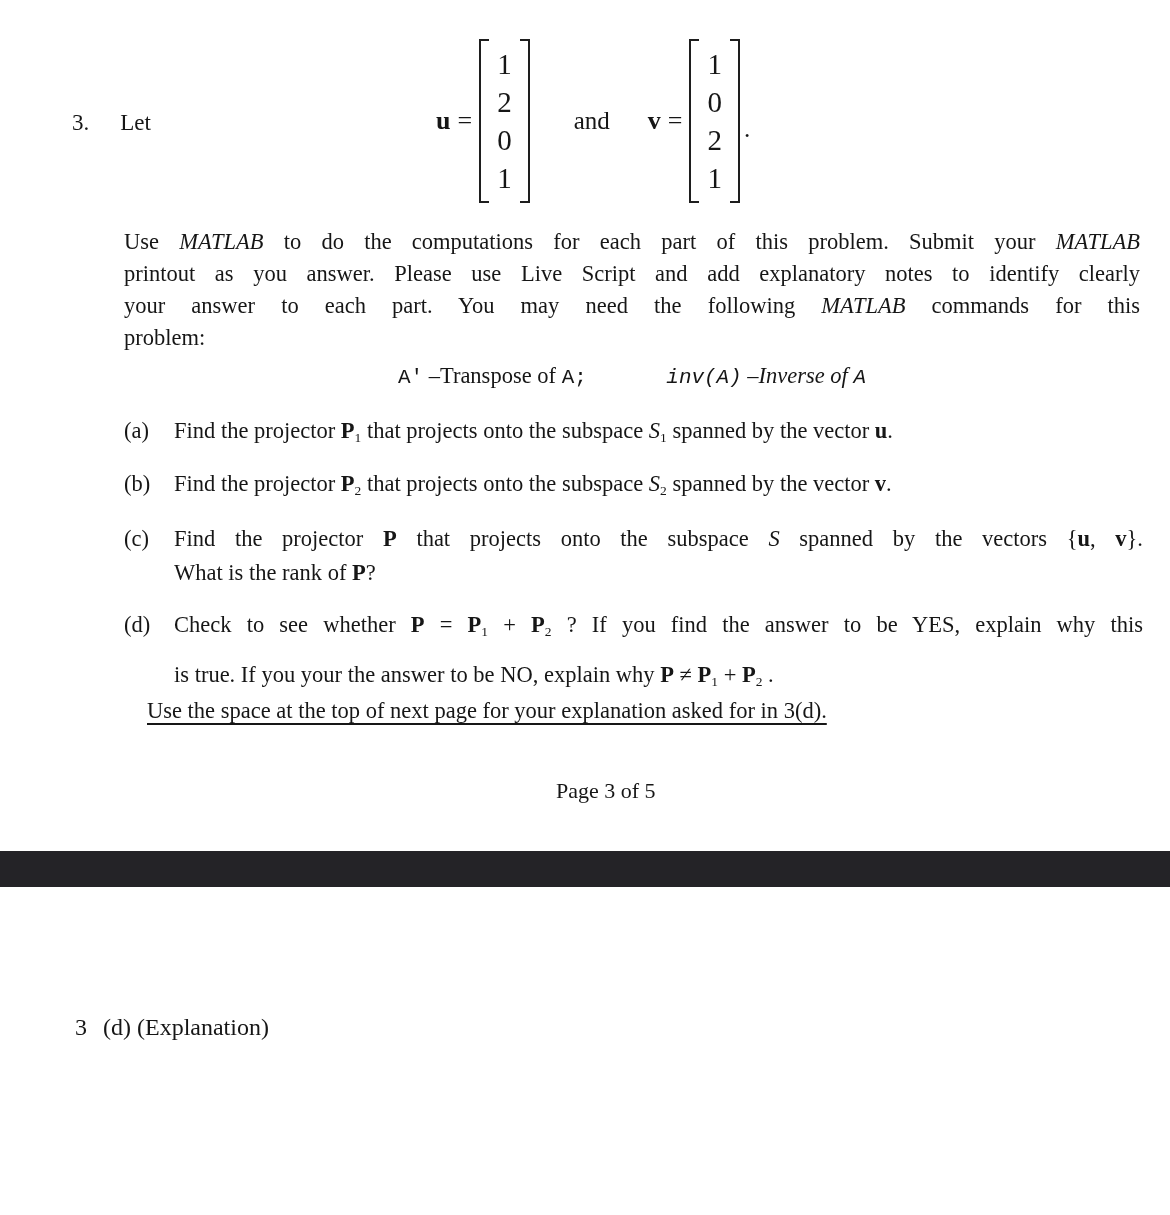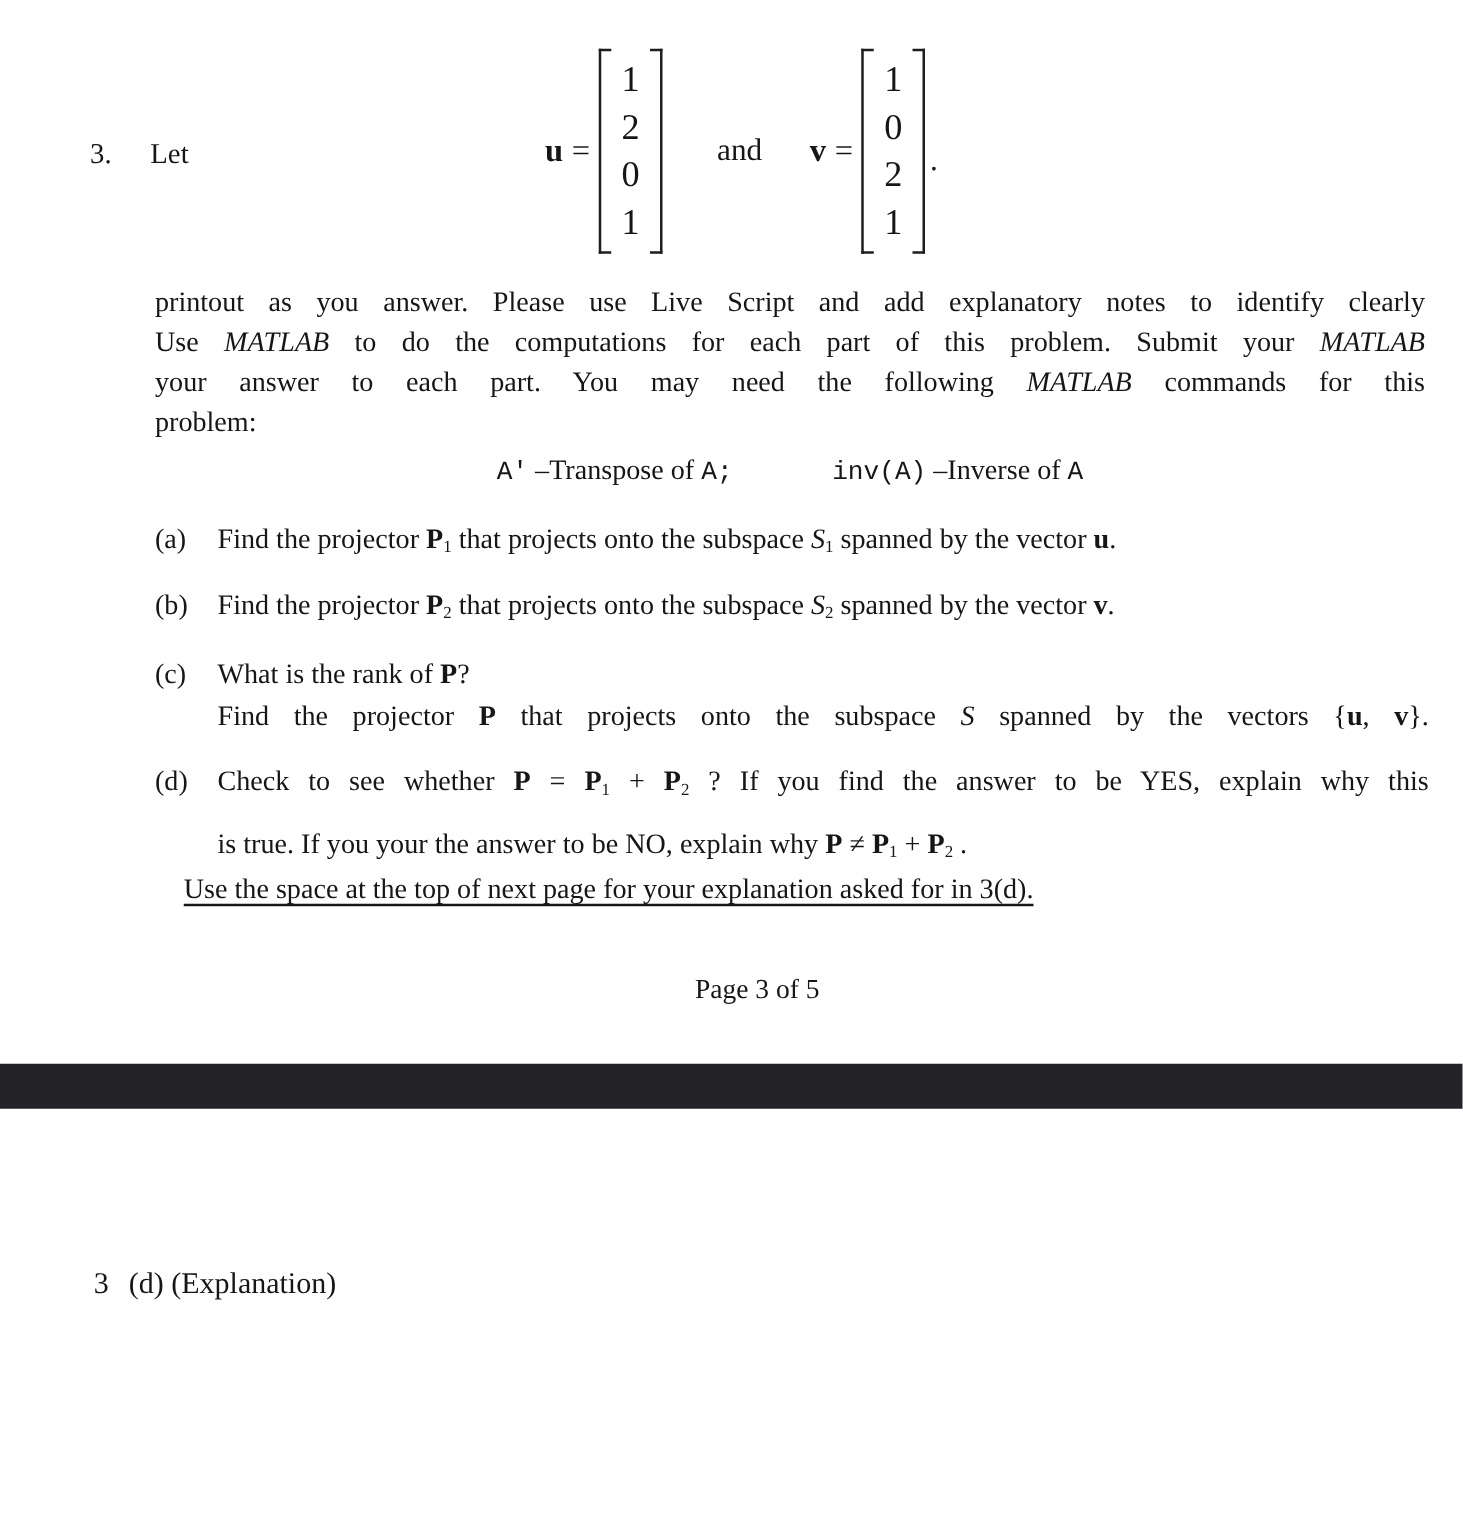--- a/index.html
+++ b/index.html
@@ -35,21 +35,21 @@
   .mcol { display:flex; flex-direction:column; justify-content:center; padding:6px 8px; font-size:29px; line-height:38px; text-align:center; }
   .eq-period { align-self:center; margin-top:16px; margin-left:4px; font-size:25px; }
 
   
   #intro { top:226px; left:124px; width:1016px; font-size:22.5px; line-height:32px; }
   .tline { white-space:nowrap; }
   .jl { text-align:justify; text-align-last:justify; }
 
   
   #commands { top:363px; left:124px; width:1016px; font-size:22.5px; text-align:center; white-space:nowrap; }
-  .cmd2 { margin-left:74px; }
+  .cmd2 { margin-left:74px;font-style:italic; }
 
   
   .part { left:124px; width:1019px; font-size:22.5px; }
   #part-a { top:418px; }
   #part-b { top:471px; }
   #part-c { top:522px; line-height:34px; }
   #part-d { top:603px; line-height:43px; }
   .part-row { display:flex; }
   .part-label { width:50px; flex:none; }
   .part-body { flex:1; }
@@ -99,22 +99,22 @@
       <span>0</span>
       <span>2</span>
       <span>1</span>
     </span>
     <span class="bracket right"></span>
   </span>
   <span class="eq-period">.</span>
 </div>
 
 <div class="abs" id="intro">
+  <div class="tline jl"><span>Use </span><span class="run-i">MATLAB</span><span> to do the computations for each part of this problem.  Submit your </span><span class="run-i">MATLAB</span></div>
   <div class="tline jl"><span>printout as you answer.  Please use Live Script and add explanatory notes to identify clearly</span></div>
-  <div class="tline jl"><span>Use </span><span class="run-i">MATLAB</span><span> to do the computations for each part of this problem.  Submit your </span><span class="run-i">MATLAB</span></div>
   <div class="tline jl"><span>your answer to each part.  You may need the following </span><span class="run-i">MATLAB</span><span> commands for this</span></div>
   <div class="tline"><span>problem:</span></div>
 </div>
 
 <div class="abs" id="commands">
   <span class="cmd"><span class="run-mono">A'</span><span> –Transpose of </span><span class="run-mono">A;</span></span>
   <span class="cmd cmd2"><span class="run-mono">inv(A)</span><span> –Inverse of </span><span class="run-mono">A</span></span>
 </div>
 
 <div class="abs part" id="part-a">
@@ -132,22 +132,22 @@
     <div class="part-body">
       <div class="tline"><span>Find the projector </span><span class="run-b">P</span><span class="run-sub">2</span><span> that projects onto the subspace </span><span class="run-i">S</span><span class="run-sub">2</span><span> spanned by the vector </span><span class="run-b">v</span><span>.</span></div>
     </div>
   </div>
 </div>
 
 <div class="abs part" id="part-c">
   <div class="part-row">
     <div class="part-label">(c)</div>
     <div class="part-body">
+      <div class="tline jl"><span>Find the projector </span><span class="run-b">P</span><span> that projects onto the subspace </span><span class="run-i">S</span><span> spanned by the vectors {</span><span class="run-b">u</span><span>, </span><span class="run-b">v</span><span>}.</span></div>
       <div class="tline"><span>What is the rank of </span><span class="run-b">P</span><span>?</span></div>
-      <div class="tline jl"><span>Find the projector </span><span class="run-b">P</span><span> that projects onto the subspace </span><span class="run-i">S</span><span> spanned by the vectors {</span><span class="run-b">u</span><span>, </span><span class="run-b">v</span><span>}.</span></div>
     </div>
   </div>
 </div>
 
 <div class="abs part" id="part-d">
   <div class="part-row">
     <div class="part-label">(d)</div>
     <div class="part-body">
       <div class="tline jl"><span>Check to see whether </span><span class="run-b">P</span><span> = </span><span class="run-b">P</span><span class="run-sub">1</span><span> + </span><span class="run-b">P</span><span class="run-sub">2</span><span> ?  If you find the answer to be YES, explain why this</span></div>
       <div class="tline"><span>is true.  If you your the answer to be NO, explain why </span><span class="run-b">P</span><span> ≠ </span><span class="run-b">P</span><span class="run-sub">1</span><span> + </span><span class="run-b">P</span><span class="run-sub">2</span><span> .</span></div>

